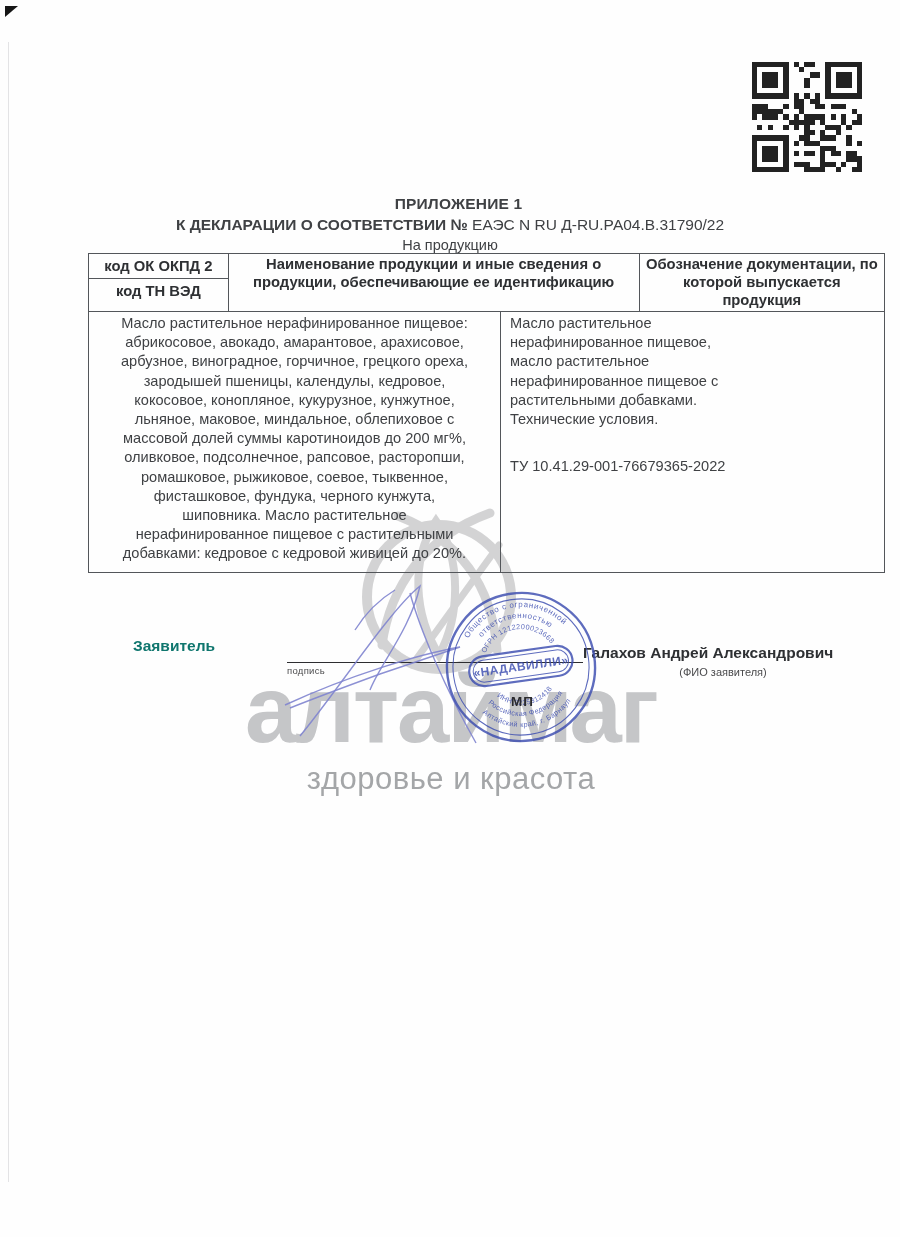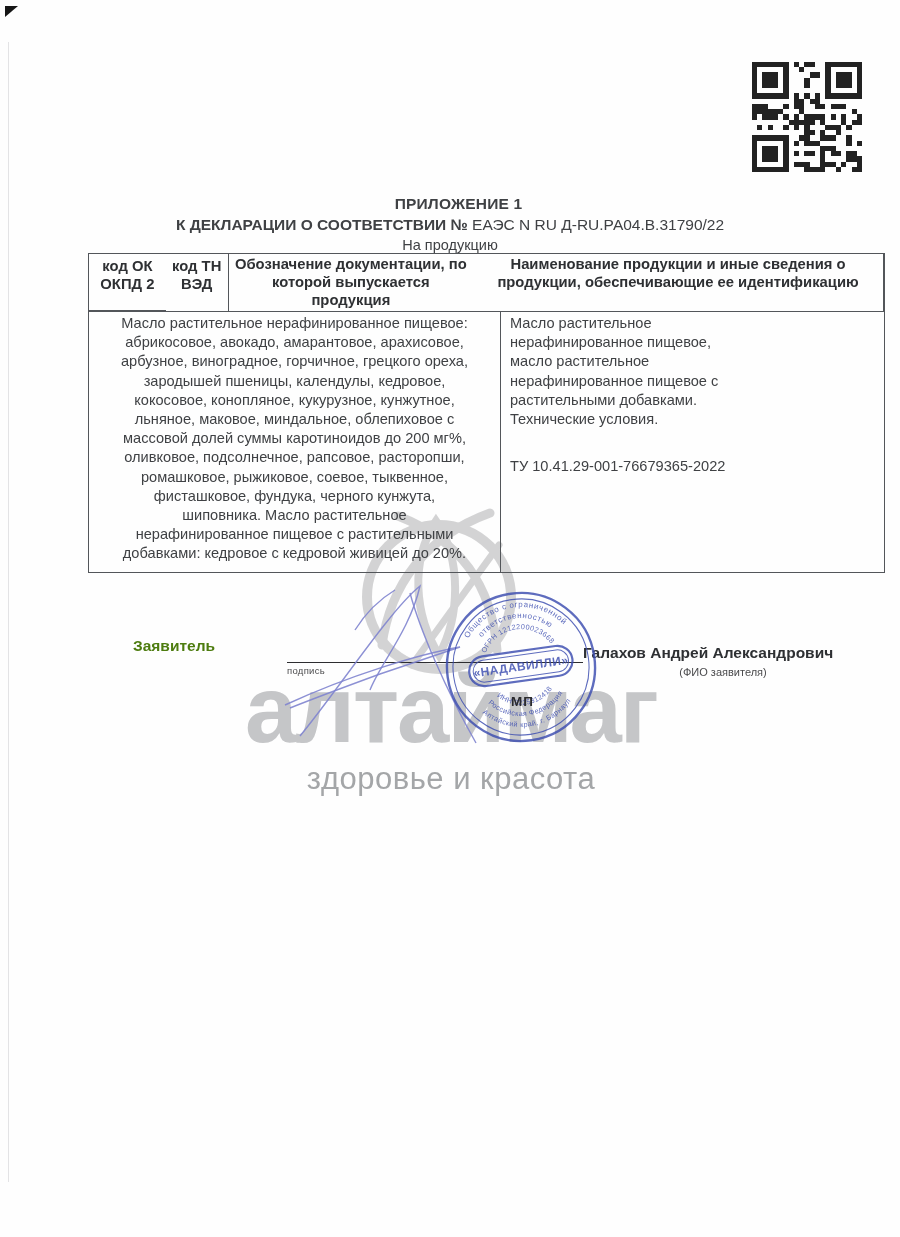--- a/index.html
+++ b/index.html
@@ -38,40 +38,40 @@
     border:1.6px solid var(--border,#53565a); box-sizing:border-box;
     font-size:14.6px; }
   .trow { display:flex; }
   .tcell { box-sizing:border-box; }
   .c1 { width:140px; border-right:1.6px solid var(--border,#53565a); }
   .c2 { width:412px; border-right:1.6px solid var(--border,#53565a);text-align:center; }
   .c3 { width:245px; }
   .thead { border-bottom:1.6px solid var(--border,#53565a); }
   .thead .tcell { font-weight:bold; text-align:center; color:#2e3033;
     font-size:14.8px; line-height:18px; padding:1px 6px 2px; }
-  .c1head { display:flex; flex-direction:row; padding:0 !important; }
+  .c1head { display:flex; flex-direction:column; padding:0 !important; }
   .c1head > div { padding:3px 4px; }
   .c1head > div:first-child { border-bottom:1.4px solid var(--border,#53565a); }
   .tbody .tcell { padding:2px 9px 8px; vertical-align:top; }
   .codes-col { text-align:center; padding:0 !important; font-size:15px; }
   .okpd { padding:1px 2px 2px; border-bottom:1.4px solid var(--border,#53565a); }
   .tnved { padding-top:1px; white-space:pre-line; line-height:19.2px; }
   .pre-lines { white-space:pre-line; line-height:19.2px; }
   .tu-line { margin-top:29px; }
 
   
   #wm-emblem { left:350px; top:503px; width:178px; height:178px; opacity:.5; }
   #wm-brand { left:0; top:662px; width:902px; text-align:center;
     font-size:94px; font-weight:bold; letter-spacing:-2px;
     color:var(--watermark-text,#c5c6c8); line-height:96px; }
   #wm-tagline { left:0; top:761px; width:902px; text-align:center;
     font-size:31px; color:var(--watermark-tagline,#a4a6a8); letter-spacing:.5px; }
 
   
-  #applicant-label { left:133px; top:637px; font-size:15.5px; font-weight:bold; color:#4d7c0f; }
+  #applicant-label { left:133px; top:637px; font-size:15.5px; font-weight:bold; color:#0f766e; }
   #sig-line { left:287px; top:662px; width:296px; border-top:1.4px solid #2d2d30; }
   #sig-caption { left:287px; top:665px; width:296px; text-align:left;
     font-size:9.5px; color:#4a4a4c; letter-spacing:.3px; }
   #applicant-name { left:583px; top:644px; width:280px; font-size:15.5px;
     font-weight:bold; color:#2e3033; white-space:nowrap; }
   #name-caption { left:583px; top:666px; width:280px; text-align:center;
     font-size:11px; color:#4a4a4c; }
   #mp-mark { left:511px; top:663px; font-size:13.5px; font-weight:bold;
     color:#2b2b2e; letter-spacing:1px; }
 
@@ -329,22 +329,22 @@
     </div>
     <div class="t3">На продукцию</div>
   </div>
 
   <div id="doc-table" class="abs layer-content">
     <div class="trow thead">
       <div class="tcell c1 c1head">
         <div>код ОК ОКПД 2</div>
         <div>код ТН ВЭД</div>
       </div>
+      <div class="tcell c2">Наименование продукции и иные сведения о продукции, обеспечивающие ее идентификацию</div>
       <div class="tcell c3">Обозначение документации, по которой выпускается продукция</div>
-      <div class="tcell c2">Наименование продукции и иные сведения о продукции, обеспечивающие ее идентификацию</div>
     </div>
     <div class="trow tbody">
       <div class="tcell c2">
         <div class="pre-lines">Масло растительное нерафинированное пищевое:
 абрикосовое, авокадо, амарантовое, арахисовое,
 арбузное, виноградное, горчичное, грецкого ореха,
 зародышей пшеницы, календулы, кедровое,
 кокосовое, конопляное, кукурузное, кунжутное,
 льняное, маковое, миндальное, облепиховое с
 массовой долей суммы каротиноидов до 200 мг%,

